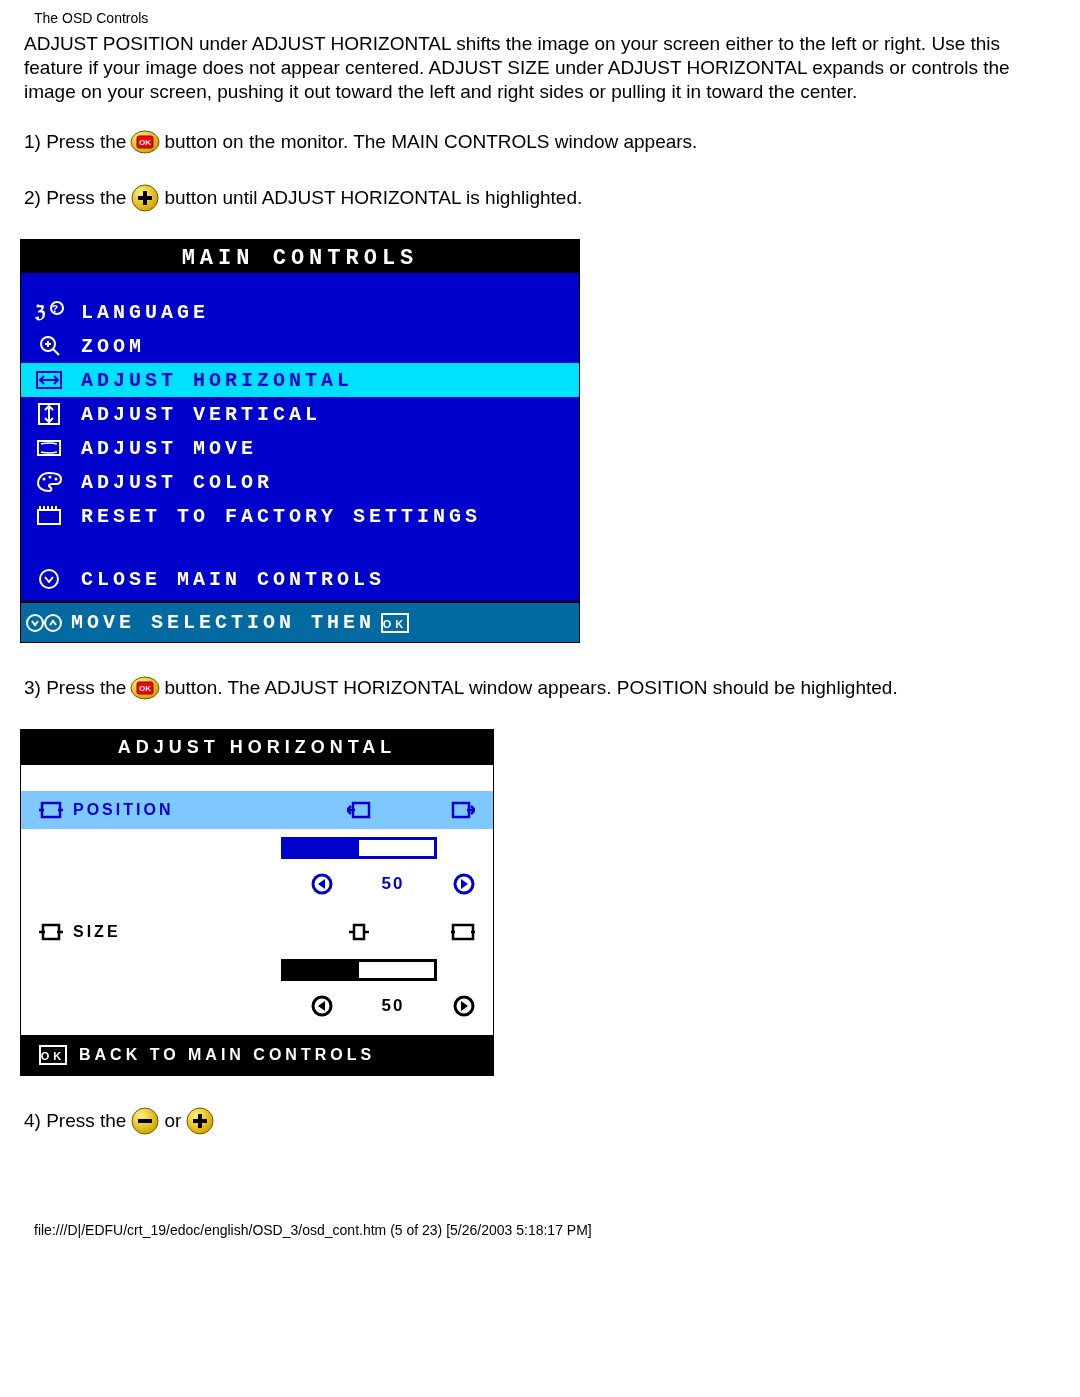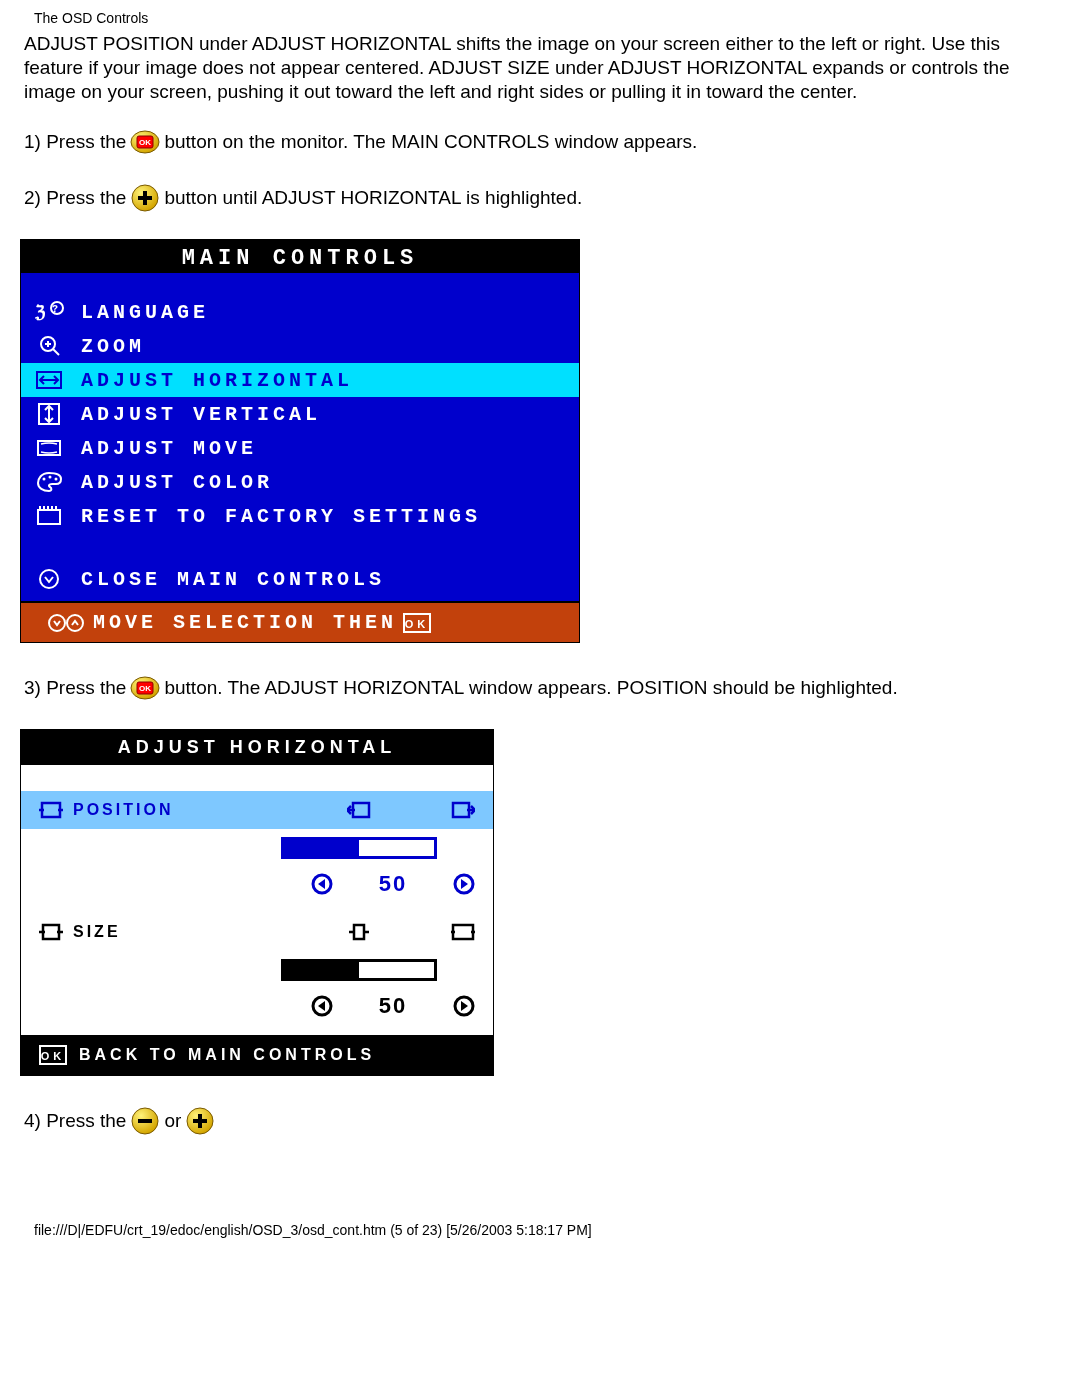--- a/index.html
+++ b/index.html
@@ -86,25 +86,25 @@
   .osd-close {
     display: flex;
     align-items: center;
     padding: 6px 0 6px 14px;
     color: #fff;
     font-size: 20px;
     letter-spacing: 4px;
   }
   .osd-close .ico { width: 46px; }
   .osd-footer {
-    background: #c2410c;
+    background: #0369a1;
     border-top: 2px solid #000;
     display:flex;
     align-items:center;
-    padding: 8px 14px 8px 26px;
+    padding: 8px 14px 8px 4px;
     color:#fff;
     font-size:20px;
     letter-spacing:4px;
   }
   .osd-footer .ico { width:46px; display:flex; }
 
   
   .ah {
     width: 472px;
     border: 1px solid #000;
@@ -169,21 +169,21 @@
   .ah-val-row {
     display:flex;
     justify-content:flex-end;
     align-items:center;
     padding: 2px 18px 2px 0;
     gap: 30px;
     height:30px;
   }
   .ah-val {
     font-weight:bold;
-    font-size:22px;
+    font-size:17px;
     color:#0000cc;
     letter-spacing:2px;
     width: 60px;
     text-align:center;
   }
   .ah-val.black { color:#000; }
   .ah-footer {
     background:#000;
     color:#fff;
     font-weight:bold;

